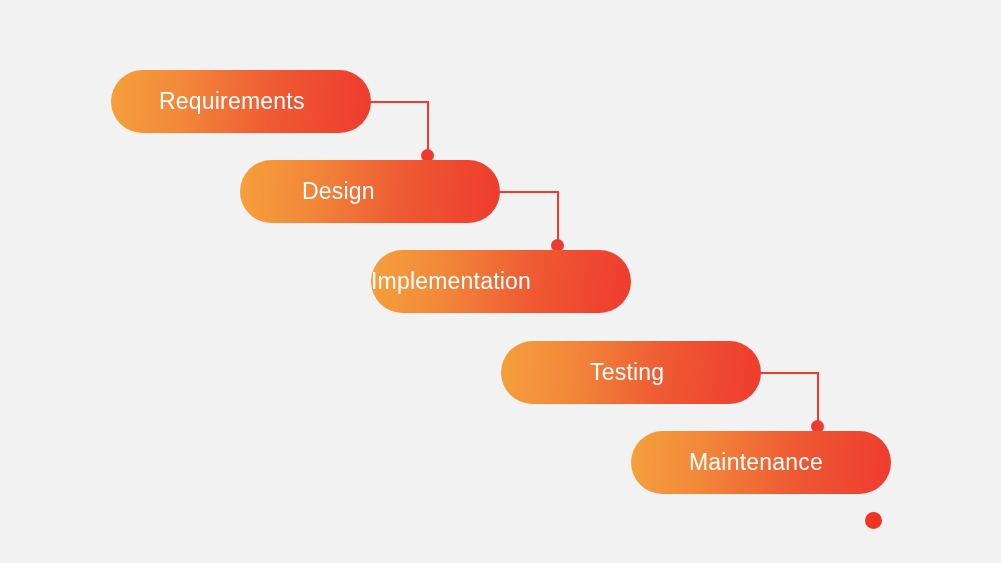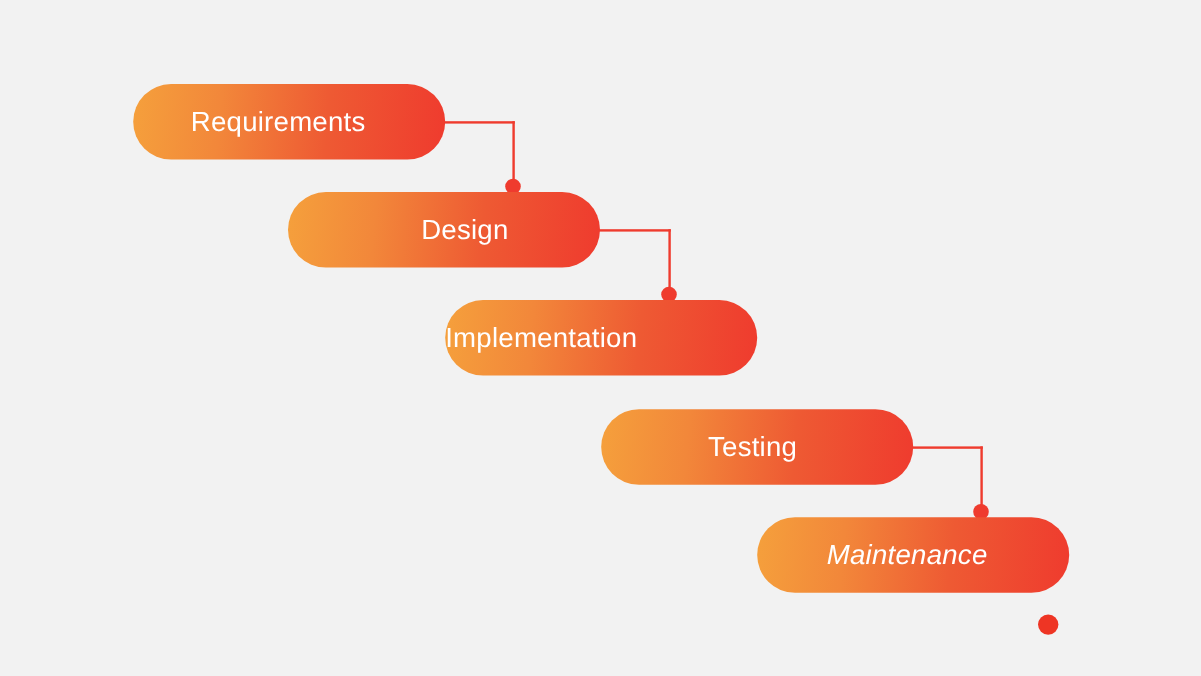--- a/index.html
+++ b/index.html
@@ -38,30 +38,30 @@
     font-weight: 500;
     letter-spacing: 0.2px;
     white-space: nowrap;
     line-height: 1;
   }
 
   .stage-requirements { left: 111px; top: 70px; align-items: center; }
   .stage-requirements .stage-label { padding-left: 48px; }
 
   .stage-design { left: 240px; top: 160px; }
-  .stage-design .stage-label { padding-left: 111px; }
+  .stage-design .stage-label { padding-left: 62px; }
 
   .stage-implementation { left: 371px; top: 250px; }
   .stage-implementation .stage-label { }
 
   .stage-testing { left: 501px; top: 341px; }
   .stage-testing .stage-label { padding-left: 89px; }
 
   .stage-maintenance { left: 631px; top: 431px; }
-  .stage-maintenance .stage-label { padding-left: 58px; font-style: italic; }
+  .stage-maintenance .stage-label { padding-left: 58px; }
 
   
   .connector {
     position: absolute;
     z-index: 2;
   }
   .conn-h {
     position: absolute;
     height: 2px;
     background: #ef3b2e;

